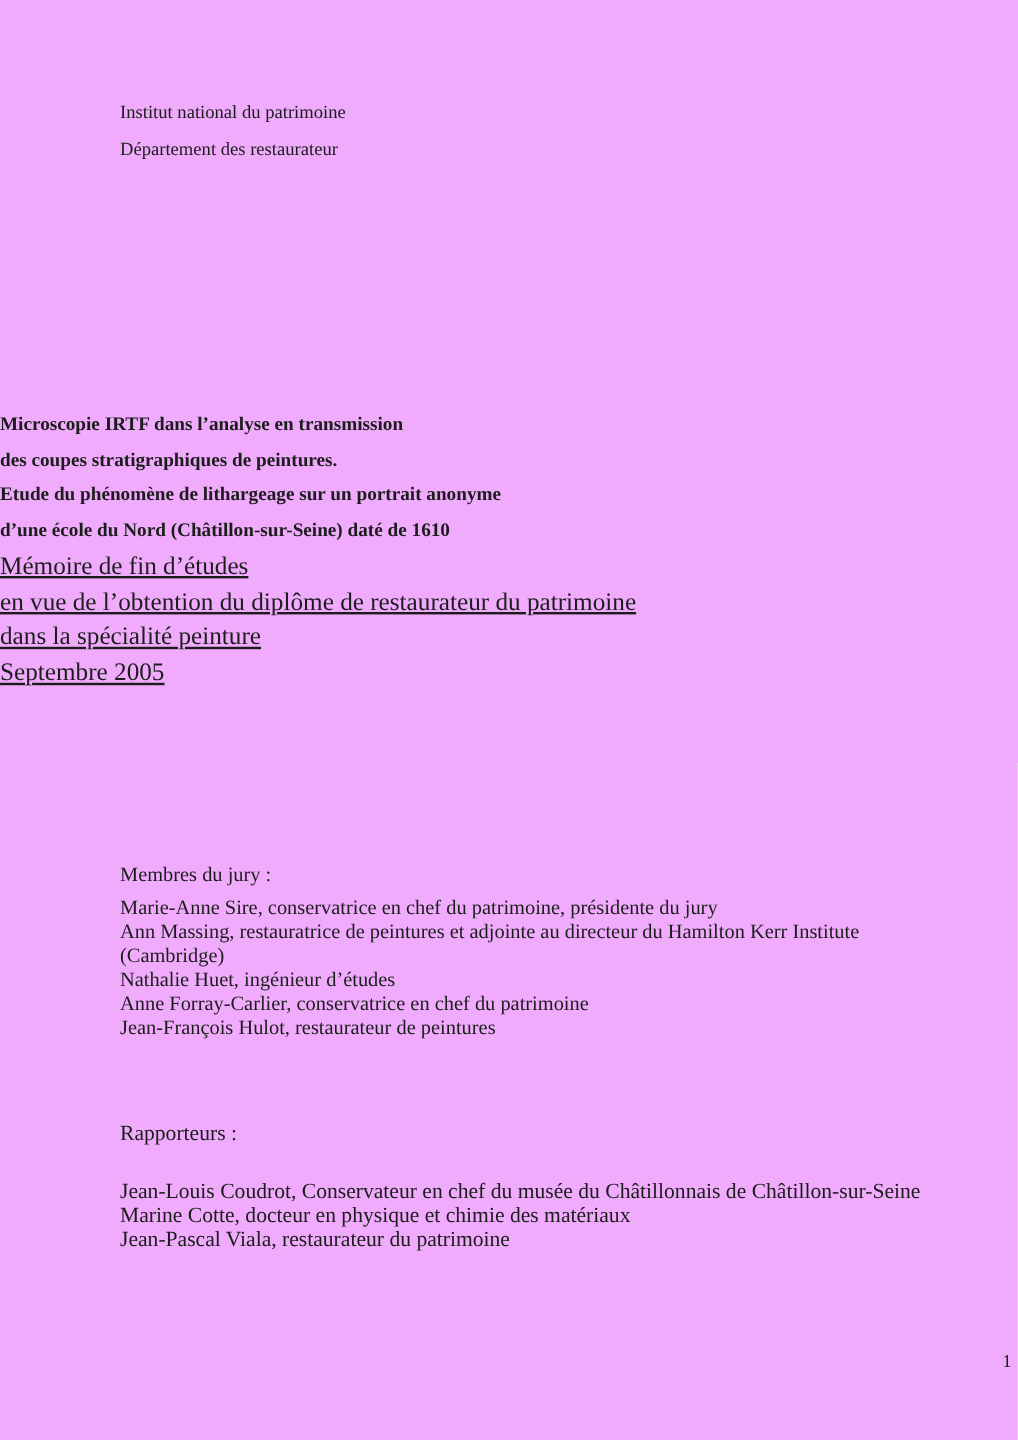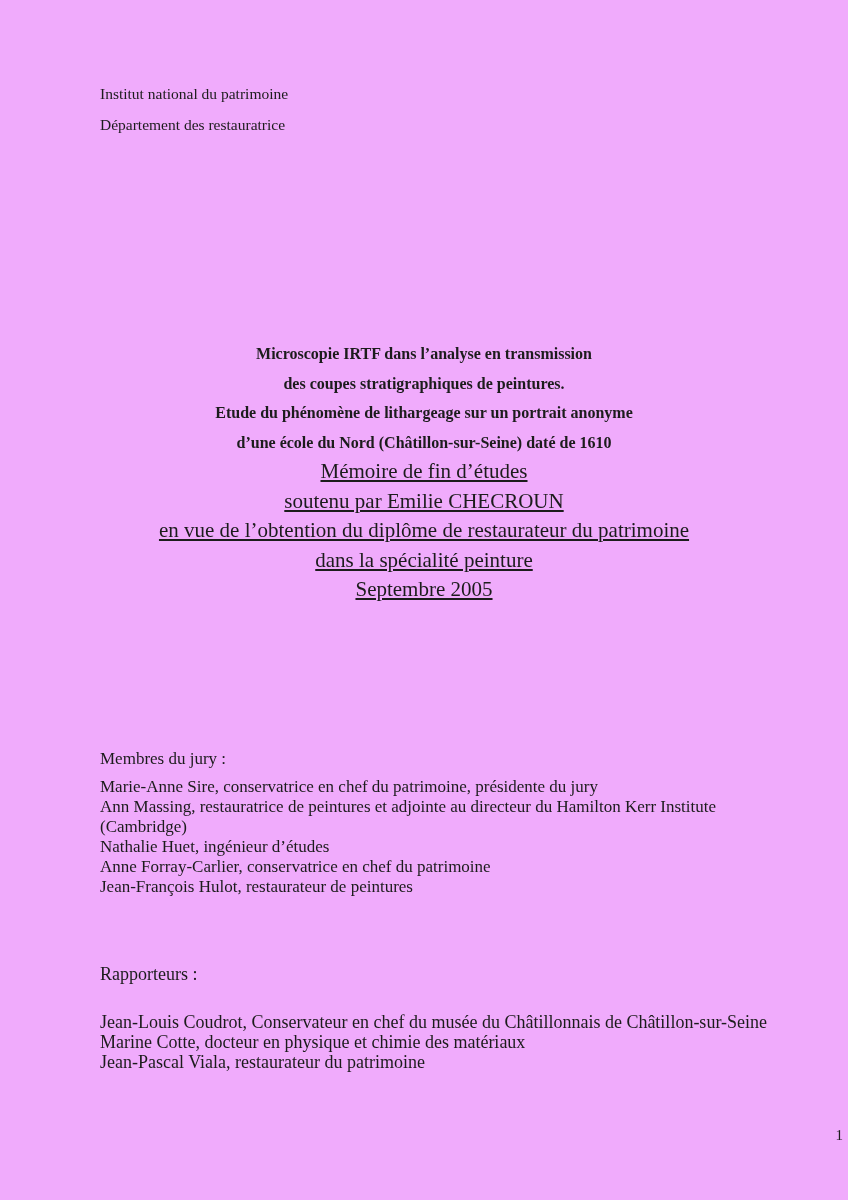--- a/index.html
+++ b/index.html
@@ -20,21 +20,20 @@
   }
   .header-block {
     padding-top: 78px;
     margin-left: 100px;
     font-size: 15.5px;
     line-height: 31px;
   }
   .title-block {
     margin-top: 199px;
     width: 100%;
-    text-align: center;
     font-size: 16px;
     line-height: 29.5px;
   }
   .title-line.bold {
     font-weight: bold;
   }
   .title-line.regular {
     font-weight: normal;
     font-size: 21px;
     text-decoration: underline;
@@ -70,30 +69,29 @@
     line-height: 18px;
   }
 </style>
 </head>
 <body>
 
 <div class="page">
 
   <div class="header-block">
     <div class="header-line">Institut national du patrimoine</div>
-    <div class="header-line">Département des restauratrice</div>
+    <div class="header-line">Département des restaurateur</div>
   </div>
 
   <div class="title-block">
     <div class="title-line bold">Microscopie IRTF dans l’analyse en transmission</div>
     <div class="title-line bold">des coupes stratigraphiques de peintures.</div>
     <div class="title-line bold">Etude du phénomène de lithargeage sur un portrait anonyme</div>
     <div class="title-line bold">d’une école du Nord (Châtillon-sur-Seine) daté de 1610</div>
     <div class="title-line regular">Mémoire de fin d’études</div>
-    <div class="title-line regular">soutenu par Emilie CHECROUN</div>
     <div class="title-line regular">en vue de l’obtention du diplôme de restaurateur du patrimoine</div>
     <div class="title-line regular">dans la spécialité peinture</div>
     <div class="title-line regular">Septembre 2005</div>
   </div>
 
   <div class="jury-section">
     <div class="section-heading">Membres du jury :</div>
     <div class="member-list">
       <div class="member-line">Marie-Anne Sire, conservatrice en chef du patrimoine, présidente du jury</div>
       <div class="member-line">Ann Massing, restauratrice de peintures et adjointe au directeur du Hamilton Kerr Institute</div>

